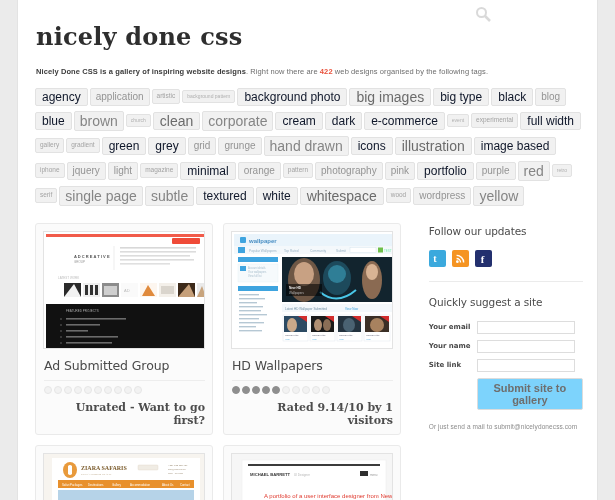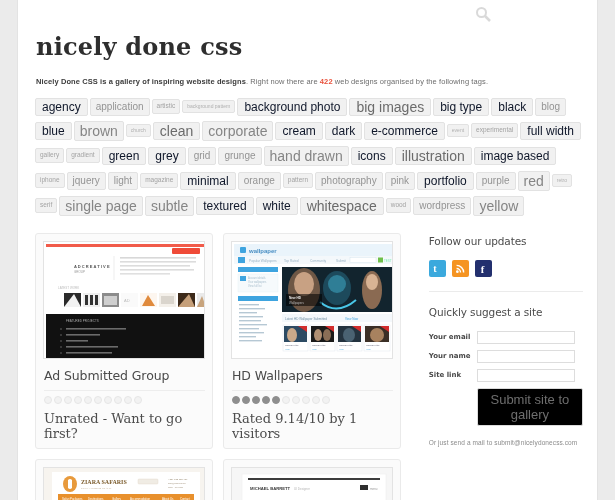--- a/index.html
+++ b/index.html
@@ -29,21 +29,21 @@
     box-shadow: 0 0 0 1px rgba(0,0,0,0.03);
     overflow: hidden;
   }
   .inner {
     padding: 0 14px;
   }
 
   
   .header {
     position: relative;
-    padding-top: 32px;
+    padding-top: 22px;
   }
   .site-title {
     font-family: "DejaVu Serif", "Liberation Serif", serif;
     font-size: 24px;
     font-weight: bold;
     color: #2e2e2e;
     letter-spacing: 0.2px;
     margin: 0;
     padding-left: 4px;
   }
@@ -154,24 +154,25 @@
     border: 1px solid #e6e6e6;
     box-sizing: border-box;
     cursor: pointer;
   }
   .dot.on {
     background: #8e8e8e;
     border-color: #8e8e8e;
   }
   .rating-text {
     font-family: "DejaVu Serif", "Liberation Serif", serif;
-    font-size: 13px;
-    font-weight: normal;
+    font-size: 11px;
+    font-weight: bold;
     color: #4d4d4d;
     margin-left: 1px;
+    text-align: right;
   }
 
   
   .sidebar {
     width: 160px;
     margin-left: 12px;
     padding-top: 2px;
   }
   .side-head {
     font-family: "DejaVu Sans", sans-serif;
@@ -226,28 +227,29 @@
     font-family: "Liberation Sans", sans-serif;
     color: #555;
     padding: 0 3px;
     box-sizing: border-box;
     outline: none;
   }
   .submit-wrap {
     margin: 4px 0 0 48px;
   }
   .submit-btn {
-    background: #000000;
+    background: #7dd3fc;
     border: 1px solid #dcdcdc;
     border-radius: 2px;
-    font-size: 13px;
+    font-size: 11px;
     color: #6e6e6e;
     padding: 3px 7px;
     font-family: "Liberation Sans", sans-serif;
     cursor: pointer;
+    font-weight: bold;
   }
   .mail-note {
     margin-top: 13px;
     font-size: 6.5px;
     color: #8b8b8b;
     letter-spacing: 0.1px;
   }
   .mail-note a {
     color: #8b8b8b;
     text-decoration: none;

